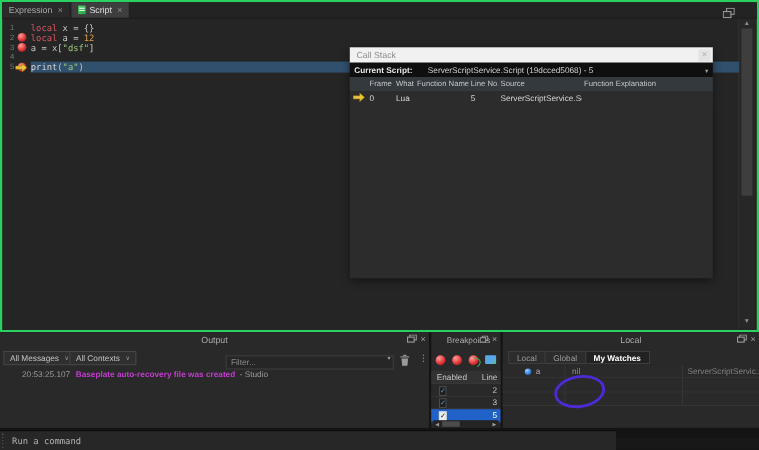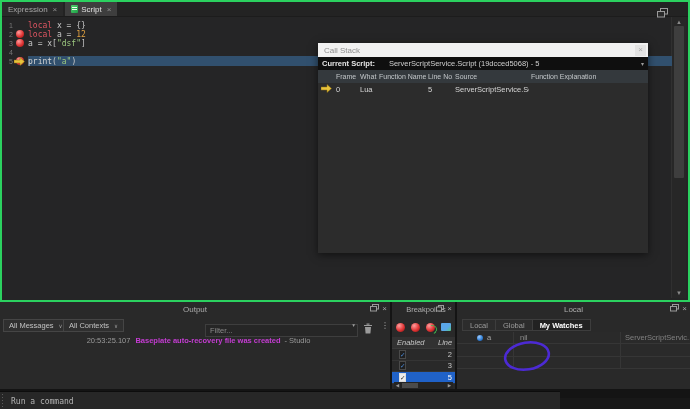--- a/index.html
+++ b/index.html
@@ -61,35 +61,35 @@
             font-size:7.5px;display:flex;align-items:center;gap:5px;padding:0 5px;box-sizing:border-box;}
   .drop-btn .chev{font-size:5.5px;color:#9d9d9d;}
   .filter-wrap{position:absolute;left:205px;top:0;width:153px;height:13px;}
   .filter-wrap input{width:100%;height:100%;background:#262626;border:1px solid #3e3e3e;color:#bdbdbd;
                      font-size:7.5px;padding:0 12px 0 4px;box-sizing:border-box;font-family:"Liberation Sans",sans-serif;}
   .filter-wrap input::placeholder{color:#8a8a8a;}
   .filter-wrap .chev{position:absolute;right:3px;top:3px;font-size:5.5px;color:#9d9d9d;}
   .tool-ico{position:absolute;top:1px;}
   .dots{color:#b5b5b5;font-size:8px;line-height:11px;}
   .log-area{position:absolute;left:0;top:34px;right:0;font-size:7.5px;}
-  .log-line{padding-left:7px;height:10px;line-height:10px;white-space:nowrap;text-align:center;}
+  .log-line{padding-left:20px;height:10px;line-height:10px;white-space:nowrap;}
   .log-time{color:#9a9a9a;} .log-msg{color:var(--log-magenta);font-weight:bold;margin-left:5px;}
   .log-suffix{color:#9a9a9a;margin-left:4px;}
   
   .breakpoints-panel{left:392px;width:63px;}
   .breakpoints-panel .panel-title{justify-content:center;padding-left:5px;font-size:7.5px;}
   .bp-toolbar{position:absolute;left:0;top:17px;right:0;height:16px;display:flex;align-items:center;gap:6px;padding-left:4px;}
   .bp-sphere{width:9px;height:9px;border-radius:50%;
              background:radial-gradient(circle at 35% 30%,#ff9d9d,var(--breakpoint-red) 55%,#7e0f0f);position:relative;}
   .bp-sphere.sync:after{content:"";position:absolute;right:-2px;bottom:-2px;width:7px;height:7px;border-radius:50%;
              border:1.5px solid #3fb950;border-left-color:transparent;border-bottom-color:transparent;transform:rotate(25deg);}
   .bp-card{width:10px;height:8px;border-radius:1px;background:linear-gradient(135deg,#5aa7e8 60%,#57c785);}
   .bp-table{position:absolute;left:0;top:35px;right:0;}
   .bp-head,.bp-row{display:grid;grid-template-columns:5px 41px 1fr;align-items:center;}
-  .bp-head{height:11px;background:#323232;font-size:7.5px;color:#c6c6c6;border-bottom:1px solid #3a3a3a;font-style:italic;}
+  .bp-head{height:11px;background:#323232;font-size:7.5px;color:#c6c6c6;border-bottom:1px solid #3a3a3a;}
   .bp-row{height:10.5px;font-size:7.5px;color:#c9c9c9;border-bottom:1px solid #343434;background:#292929;}
   .bp-row.selected{background:var(--selection-blue);color:#fff;}
   .bp-check{width:7px;height:7px;background:#1f1f1f;border:1px solid #4a4a4a;color:#4d8fe0;font-size:6.5px;
             line-height:7px;text-align:center;box-sizing:border-box;margin-left:2px;}
   .bp-row.selected .bp-check{background:#ececec;color:#222;border-color:#ddd;}
   .bp-line{text-align:right;padding-right:3px;}
   .bp-hscroll{position:absolute;left:2px;right:2px;top:80px;height:7px;background:#242424;}
   .bp-hscroll .harr{position:absolute;top:0;width:7px;height:7px;color:#9a9a9a;font-size:4.5px;line-height:7px;text-align:center;}
   .bp-hthumb{position:absolute;left:8px;top:1px;width:16px;height:5px;background:#4b4b4b;}
   

